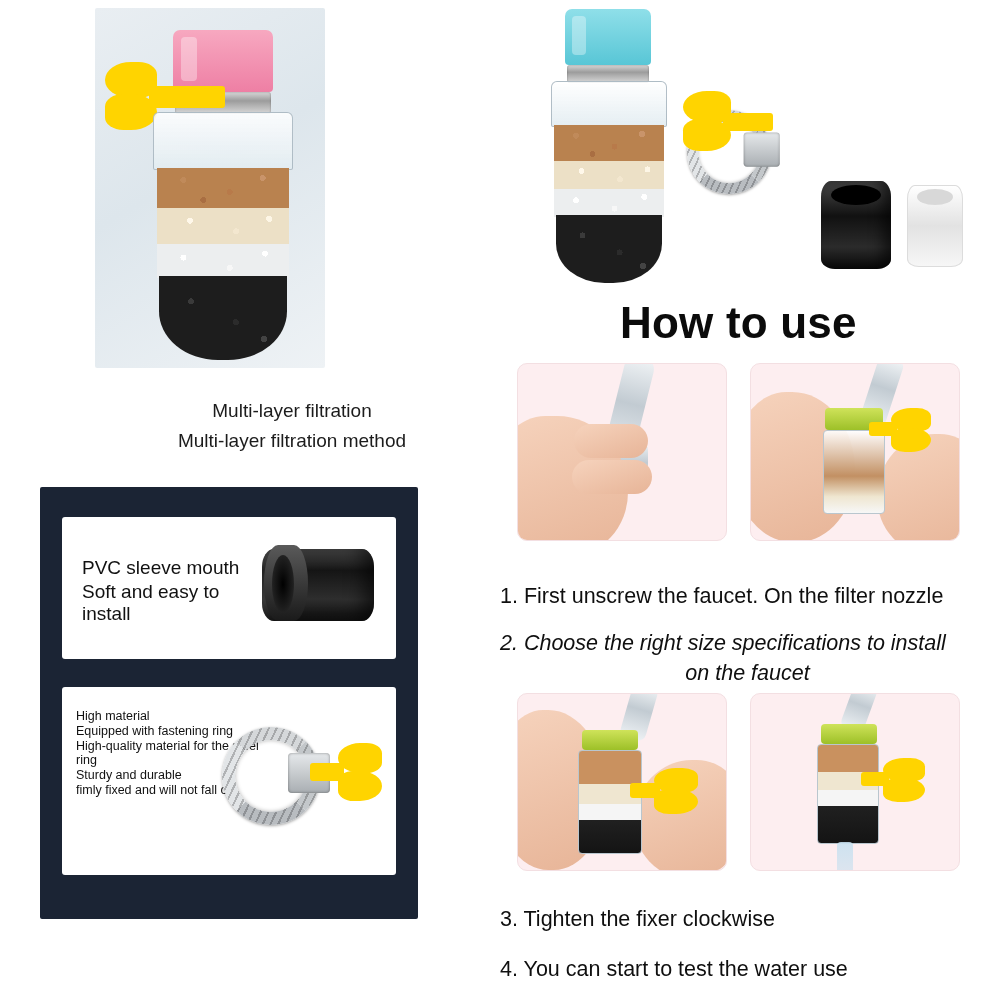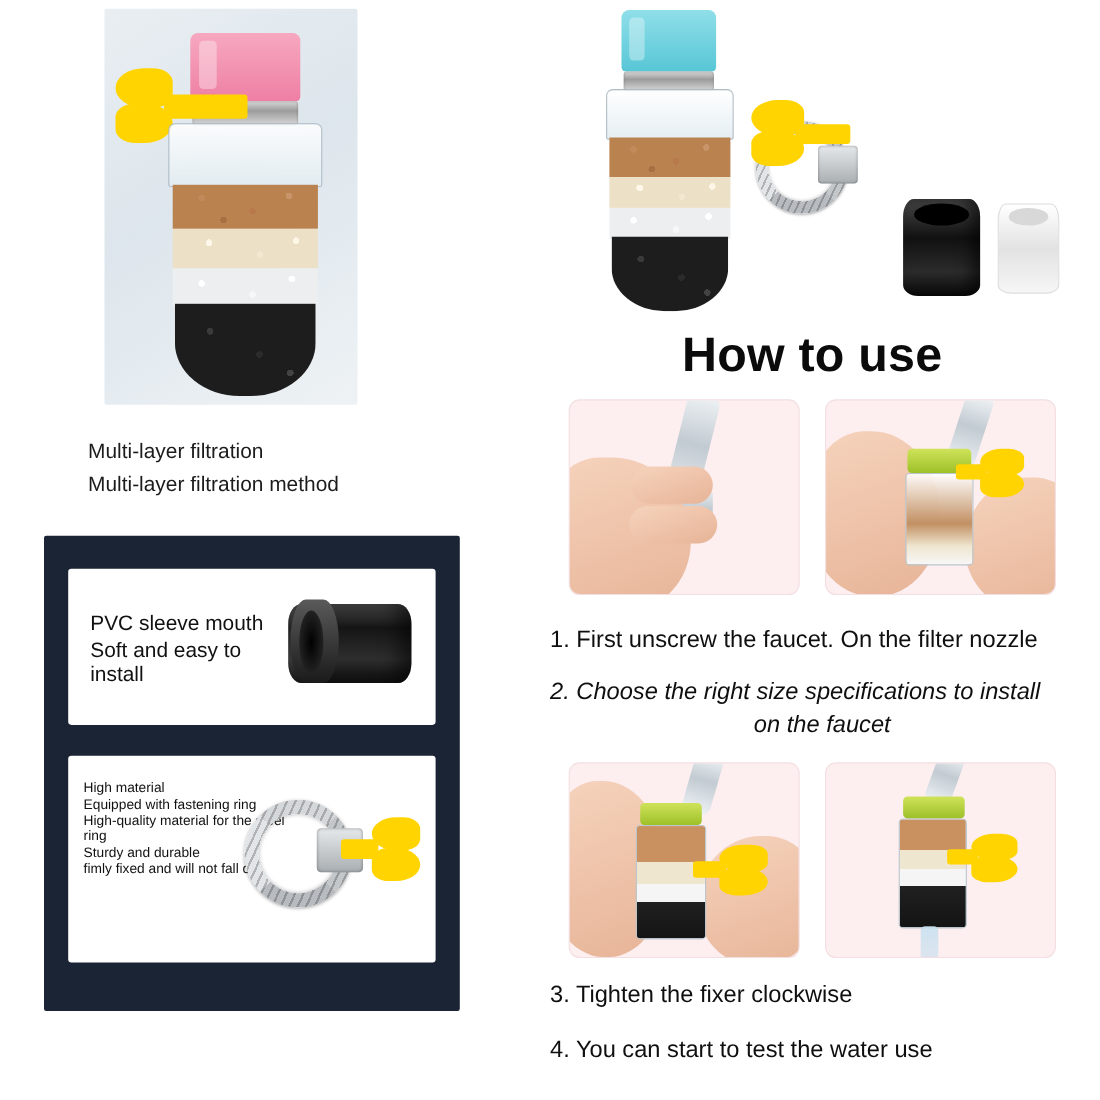--- a/index.html
+++ b/index.html
@@ -73,21 +73,21 @@
   
   .handle-yellow { position: absolute; }
   .handle-yellow .wing {
     position: absolute; background: #ffd400; border-radius: 50% 35% 35% 50%;
   }
   .handle-yellow .stem {
     position: absolute; background: #ffd400; border-radius: 3px;
   }
 
   
-  .left-text { position: absolute; left: 80px; top: 398px; width: 400px; }
+  .left-text { position: absolute; left: 92px; top: 398px; width: 400px; text-align: center; }
   .left-text p {
     margin: 0 0 5px 0; font-size: 19px; line-height: 1.32; color: #1c1c1c;
   }
 
   
   .dark-panel {
     position: absolute; left: 40px; top: 487px; width: 378px; height: 432px;
     background: #1b2434;
     border-radius: 2px;
     padding: 14px;
@@ -163,21 +163,21 @@
     background: #fdeef0;
     border-radius: 10px;
     overflow: hidden;
     border: 1px solid #f3dfe2;
   }
   .p1 { left: 22px;  top: 360px; width: 210px; height: 178px; }
   .p2 { left: 255px; top: 360px; width: 210px; height: 178px; }
   .p3 { left: 22px;  top: 690px; width: 210px; height: 178px; }
   .p4 { left: 255px; top: 690px; width: 210px; height: 178px; }
 
-  .step-text { position: absolute; font-size: 21.5px; color: #0f0f0f; }
+  .step-text { position: absolute; font-size: 21.5px; color: #0f0f0f; margin-top: 15px; }
   .s1 { left: 5px;  top: 565px; width: 495px; }
   .s2 { left: 5px;  top: 612px; width: 495px; font-style: italic; }
   .s2 .l2 { text-align: center; }
   .s3 { left: 5px;  top: 888px; width: 495px; }
   .s4 { left: 5px;  top: 938px; width: 495px; }
   .step-text .line { margin: 0 0 3px 0; line-height: 1.25; }
 
   
   .hand {
     position:absolute; background: linear-gradient(160deg,#f6d3bd,#e7b497);

